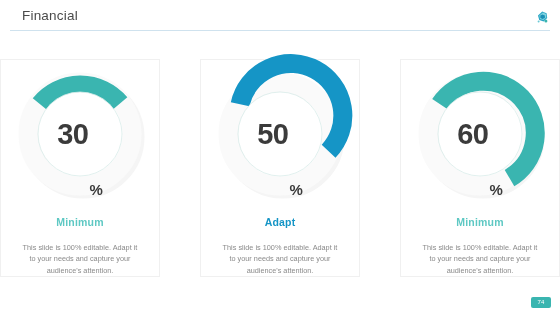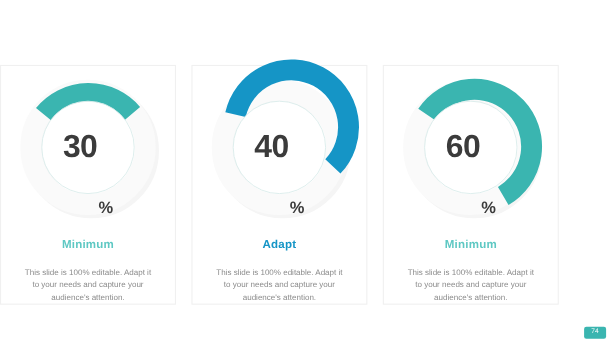--- a/index.html
+++ b/index.html
@@ -57,21 +57,21 @@
     height: 17px;
   }
 
   
   .cards {
     position: absolute;
     left: 0;
     top: 59px;
     width: 560px;
     display: flex;
-    justify-content: flex-start;
+    justify-content: space-between;
     gap: 14px;
   }
   .card {
     position: relative;
     width: 160px;
     height: 218px;
     background: #ffffff;
     border: 1px solid #f0f0f0;
     box-sizing: border-box;
     display: flex;
@@ -154,20 +154,35 @@
     line-height: 11px;
     text-align: center;
     letter-spacing: 0.2px;
   }
 </style>
 </head>
 <body>
 
 <div class="slide">
 
+  <div class="header">
+    <div class="slide-title">Financial</div>
+
+    <div class="header-rule"></div>
+
+    <div class="corner-mark">
+      <svg width="17" height="17" viewBox="0 0 17 17">
+        <path d="M9.2 2.4 L13.6 4.2 L14.2 9.0 L10.6 12.4 L6.2 11.0 L5.0 6.4 Z" fill="#2aa6c6"></path>
+        <path d="M10.0 3.6 L13.0 5.0 L13.3 8.6 L10.3 11.1 L7.1 10.0 L6.3 6.6 Z" fill="#7fd2e0"></path>
+        <path d="M9.4 5.4 L11.9 6.4 L11.9 9.0 L9.4 10.0 L7.3 8.8 L7.4 6.6 Z" fill="#1a8fb5"></path>
+        <circle cx="12.9" cy="11.9" r="1.5" fill="#3ab5b0"></circle>
+        <circle cx="5.6" cy="12.6" r="1.0" fill="#69c9d6"></circle>
+      </svg>
+    </div>
+  </div>
 
   <div class="cards">
 
     <div class="card">
       <div class="donut-wrap">
         <svg class="donut-svg" viewBox="0 0 132 132">
           <circle cx="69" cy="69" r="52" fill="none" stroke="#f5f5f5" stroke-width="19"></circle>
           <circle cx="66" cy="66" r="52" fill="none" stroke="#fafafa" stroke-width="19"></circle>
           <path d="M 26.1 36.2 A 52 52 0 0 1 106.1 35.4" fill="none" stroke="#3ab5b0" stroke-width="19" stroke-linecap="butt"></path>
           <circle cx="66" cy="66" r="42" fill="#ffffff" stroke="#d9ecea" stroke-width="0.8"></circle>
@@ -183,21 +198,21 @@
 
     <div class="card">
       <div class="donut-wrap">
         <svg class="donut-svg" viewBox="0 0 132 132">
           <circle cx="69" cy="69" r="52" fill="none" stroke="#f5f5f5" stroke-width="19"></circle>
           <circle cx="66" cy="66" r="52" fill="none" stroke="#fafafa" stroke-width="19"></circle>
           <path d="M 26.1 36.2 A 52 52 0 1 1 114.6 83.3" fill="none" stroke="#1595c6" stroke-width="19" stroke-linecap="butt"></path>
           <circle cx="66" cy="66" r="42" fill="#ffffff" stroke="#d9ecea" stroke-width="0.8"></circle>
         </svg>
         <div class="donut-center">
-          <span class="pct-value">40</span>
+          <span class="pct-value">50</span>
           <span class="pct-sign">%</span>
         </div>
       </div>
       <div class="card-label" style="color:#1595c6">Adapt</div>
       <div class="card-desc">This slide is 100% editable. Adapt it to your needs and capture your audience's attention.</div>
     </div>
 
     <div class="card">
       <div class="donut-wrap">
         <svg class="donut-svg" viewBox="0 0 132 132">

